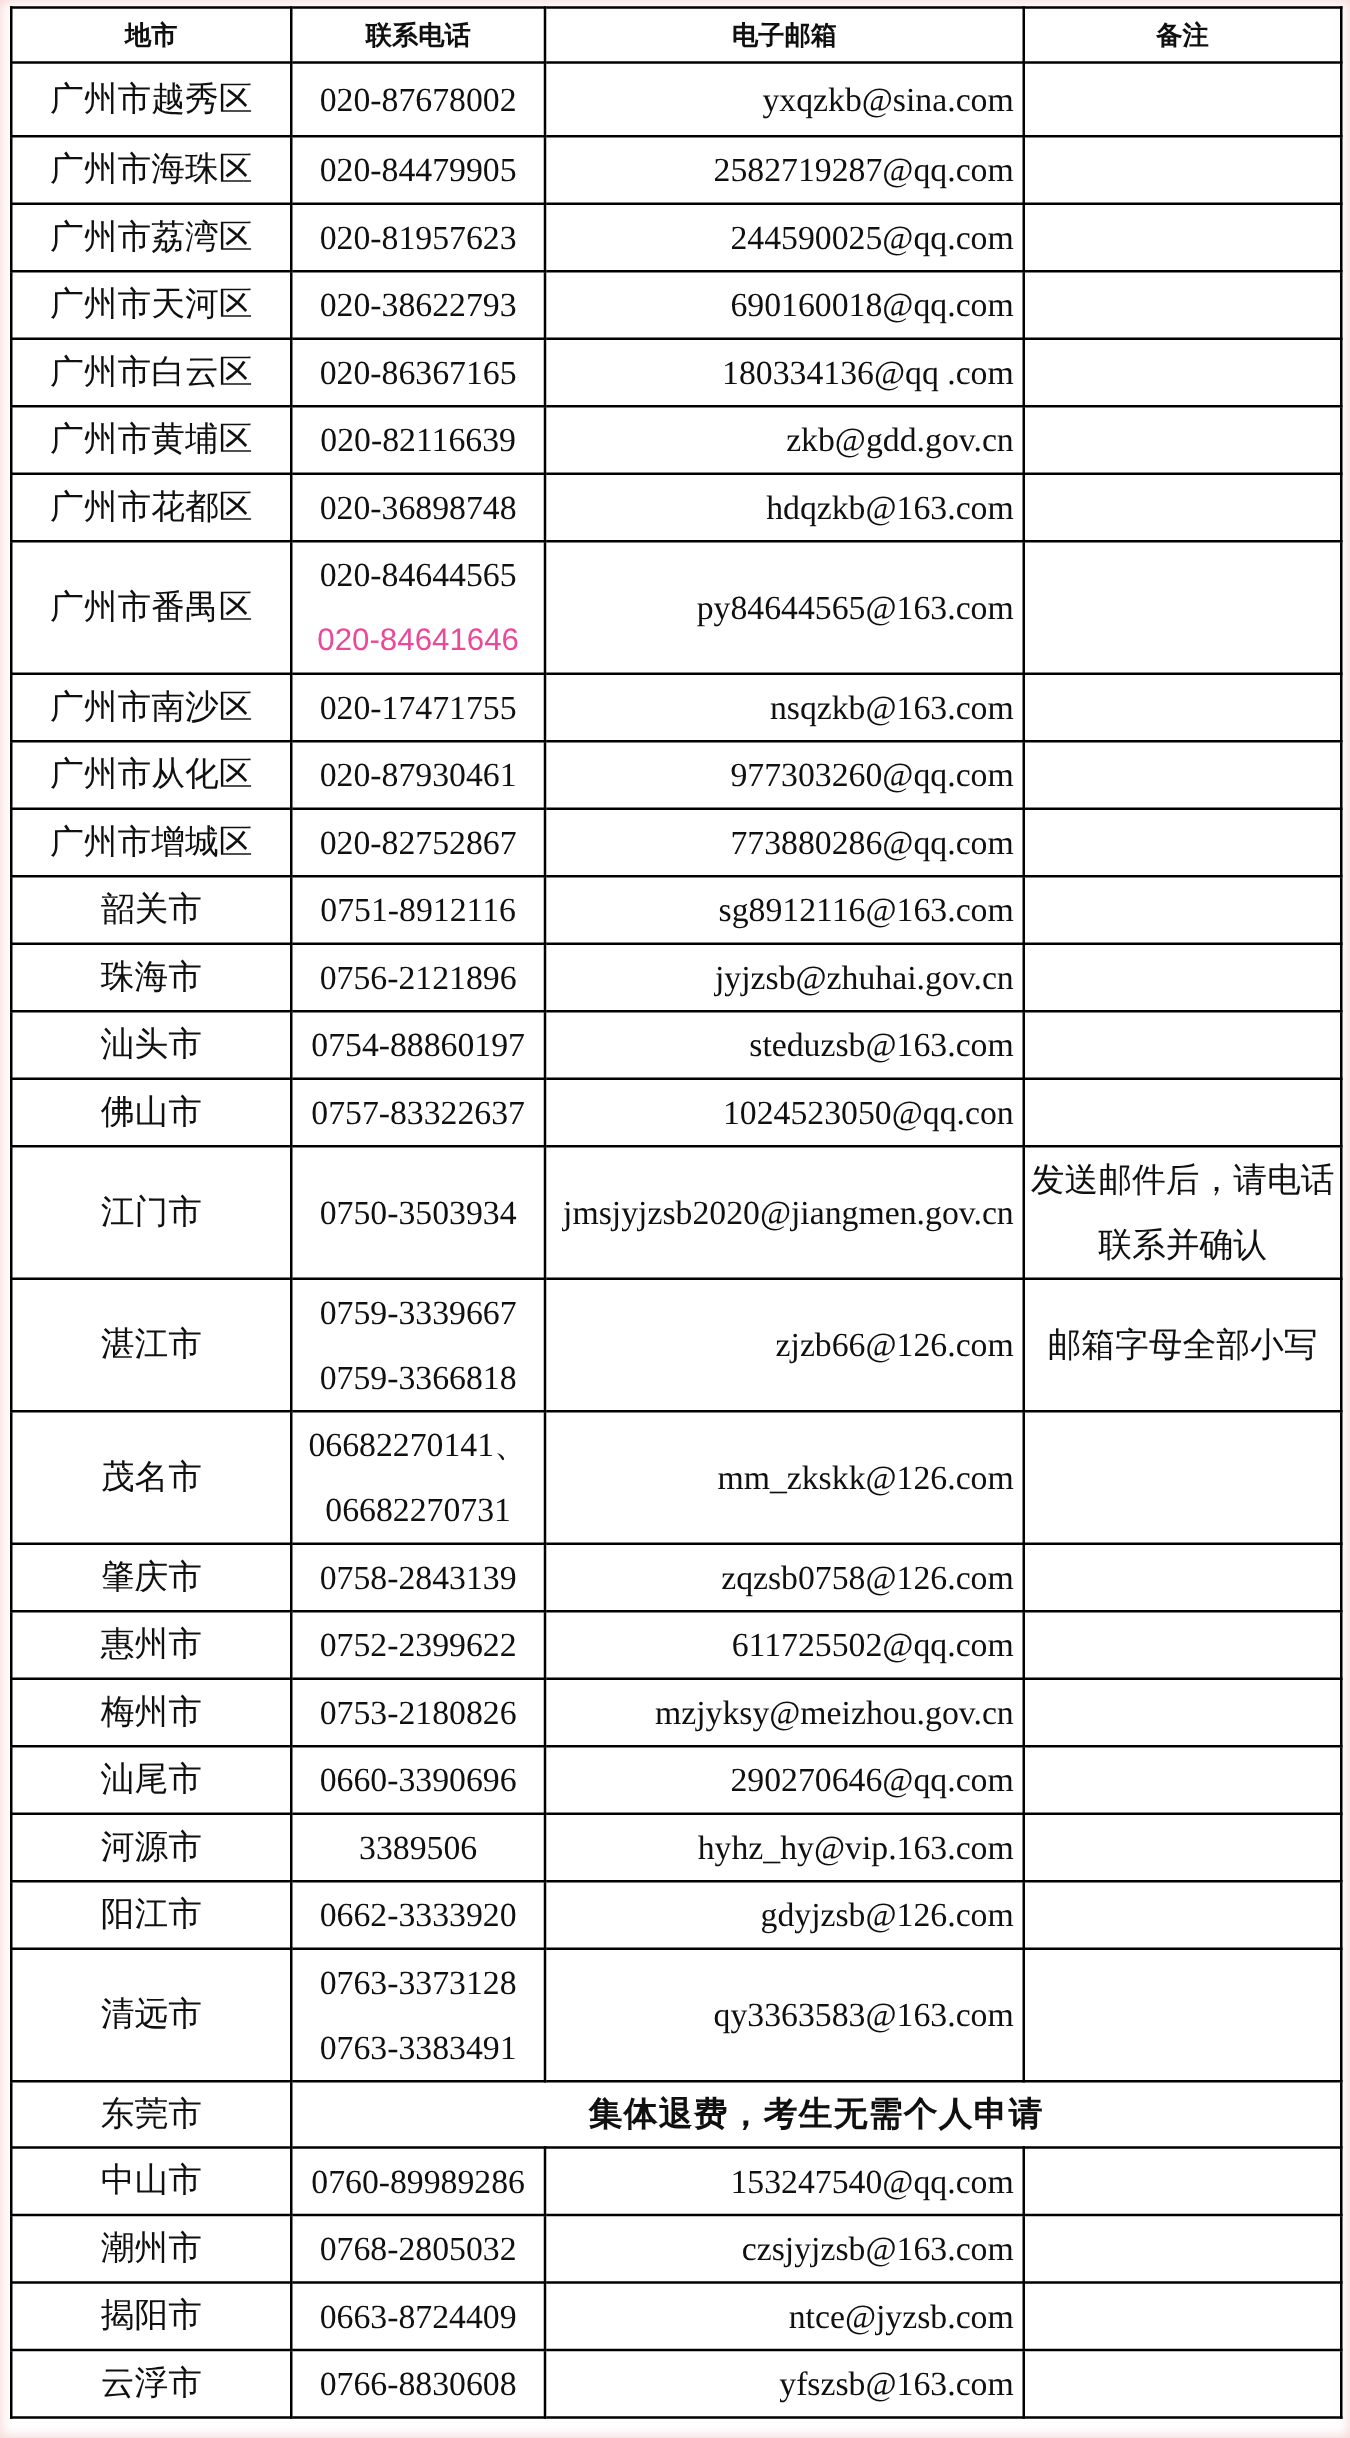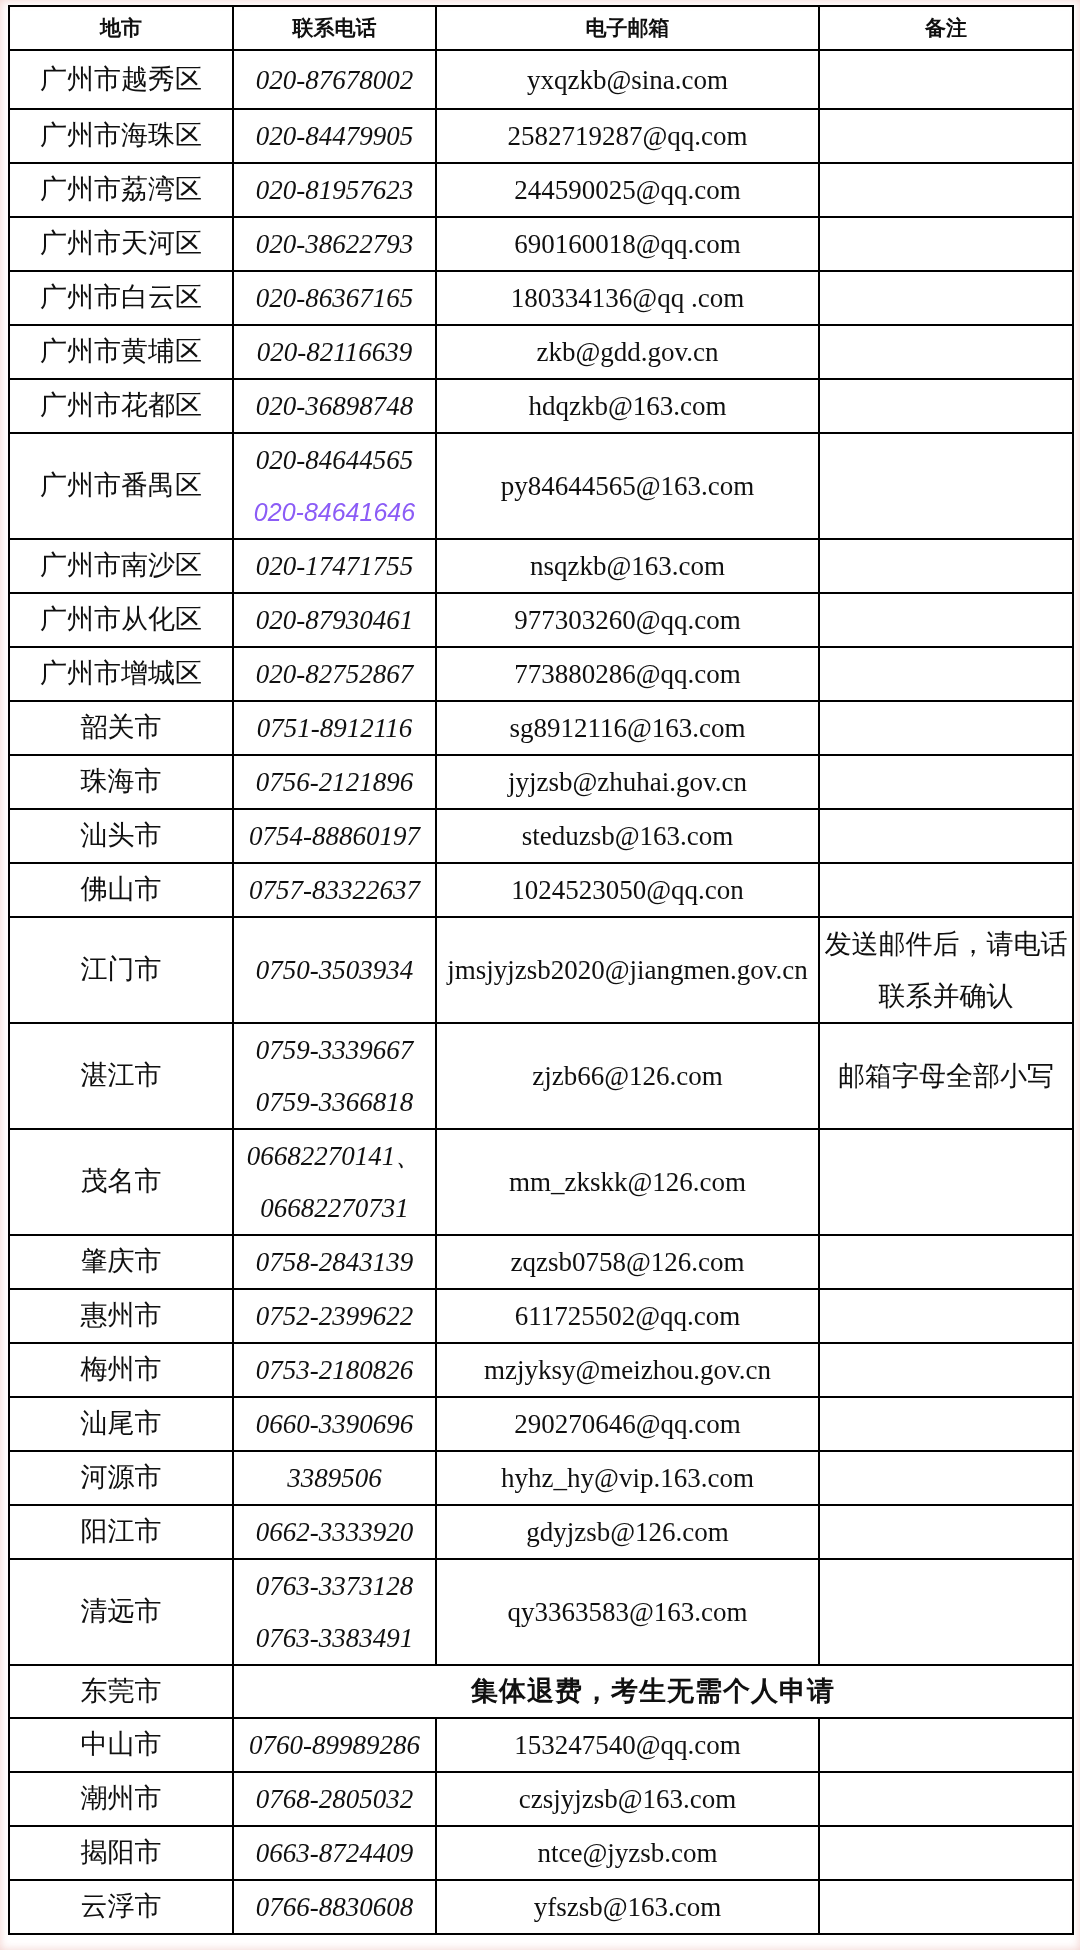--- a/index.html
+++ b/index.html
@@ -26,27 +26,27 @@
     padding:0;
     overflow:hidden;
   }
   thead th{
     height:42px;
     font-weight:bold;
     font-size:21px;
   }
   tbody td{height:51px;line-height:1.3;}
   tbody tr:first-child td{height:57px;}
-  td.phone .line{line-height:52px;font-style:italic;}
+  td.phone .line{line-height:52px;}
   td.phone .line.alt{
     font-family:"Liberation Sans","DejaVu Sans",sans-serif;
-    color:#8b5cf6;
+    color:#ec4899;
     font-size:25px;
   }
-  td.email{word-break:break-all;padding:0 7px;line-height:52px;}
+  td.email{word-break:break-all;padding:0 7px;line-height:52px;text-align:right;}
   td.remark{padding:0 4px;line-height:52px;border-radius:19px;}
   td.note{font-weight:bold;letter-spacing:1px;}
 </style>
 </head>
 <body>
 
 <div class="paper">
   <table class="contact">
     <colgroup>
       <col style="width:224px">

